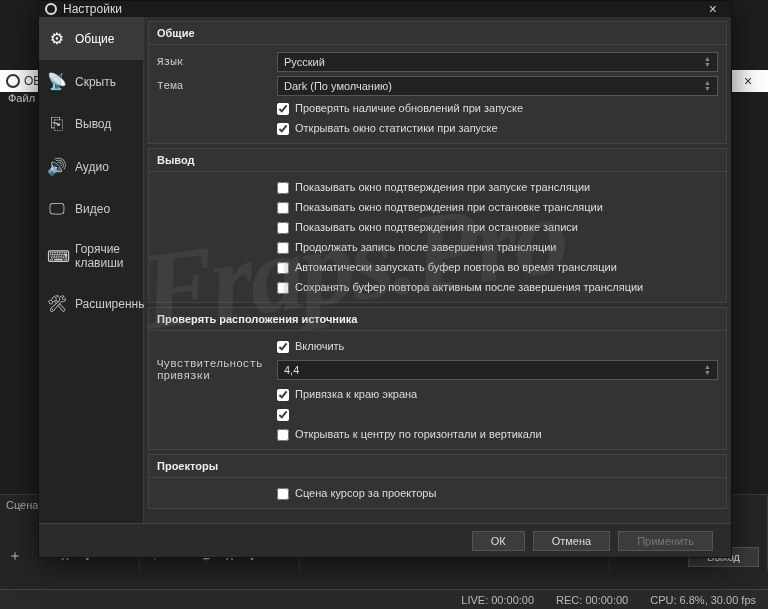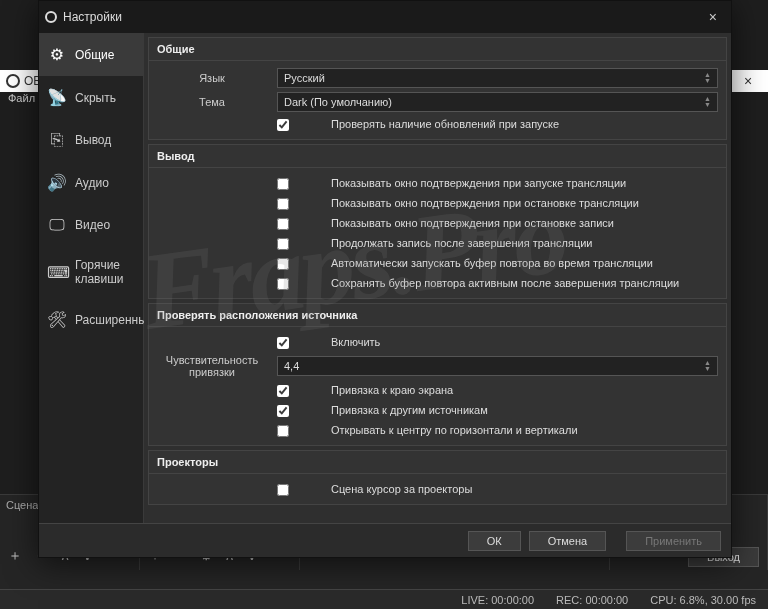--- a/index.html
+++ b/index.html
@@ -25,45 +25,45 @@
 .mixer-row { display: flex; align-items: center; gap: 6px; padding: 4px 0; }
 .mixer-track { flex: 1; height: 6px; background: linear-gradient(to right, #3a9a3a 0%, #3a9a3a 50%, #b0a030 60%, #b03030 80%, #333 80%); border-radius: 2px; }
 .mixer-slider { flex: 1; height: 4px; background: #555; position: relative; }
 .mixer-slider::after { content: ""; position: absolute; right: 10px; top: -4px; width: 10px; height: 10px; background: #ddd; border-radius: 50%; }
 .mixer-ico { font-size: 14px; }
 .btn-exit { position: absolute; right: 8px; bottom: 3px; background: #3a3a3a; border: 1px solid #555; padding: 3px 18px; color: #ddd; font-size: 11px; }
 .status-bar { position: absolute; bottom: 0; left: 0; right: 0; height: 20px; background: #2a2a2a; border-top: 1px solid #444; display: flex; justify-content: flex-end; gap: 22px; padding: 0 12px; align-items: center; font-size: 11px; color: #bbb; }
 
 
 .dialog { position: absolute; top: 0; left: 38px; width: 694px; height: 558px; background: #2b2b2b; border: 1px solid #111; box-shadow: 0 6px 30px rgba(0,0,0,.6); display: flex; flex-direction: column; }
-.dialog-title { height: 32px; background: #1a1a1a; display: flex; align-items: center; padding: 0 6px; color: #ddd; }
+.dialog-title { height: 16px; background: #1a1a1a; display: flex; align-items: center; padding: 0 6px; color: #ddd; }
 .dialog-title .ico { width: 12px; height: 12px; border: 2px solid #ddd; border-radius: 50%; margin-right: 6px; }
 .dialog-title .x { margin-left: auto; font-size: 14px; padding: 0 8px; color: #ccc; }
 .dialog-body { flex: 1; display: flex; overflow: hidden; }
 
 .sidebar { width: 105px; background: #232323; border-right: 1px solid #3a3a3a; }
 .nav-item { display: flex; align-items: center; gap: 8px; padding: 12px 8px; font-size: 12px; color: #ccc; }
 .nav-item.active { background: #3a3a3a; color: #fff; }
 .nav-ico { width: 20px; text-align: center; font-size: 16px; flex-shrink: 0; }
 
 .content { flex: 1; overflow-y: auto; background: #2f2f2f; }
 .section { border: 1px solid #444; margin: 4px; background: #333333; }
 .section-header { padding: 5px 8px; font-weight: bold; color: #eee; font-size: 11px; border-bottom: 1px solid #444; }
 .section-body { padding: 5px 8px; }
 .row { display: flex; align-items: center; padding: 2px 0; min-height: 20px; }
-.row-label { width: 120px; text-align: center; padding-right: 10px; font-size: 11px; color: #ccc; }
+.row-label { width: 120px; text-align: left; padding-right: 10px; font-size: 11px; color: #ccc; font-family: Liberation Mono, monospace; }
 .row-content { flex: 1; }
 .sel { background: #222; border: 1px solid #555; color: #ddd; padding: 2px 6px; width: 100%; display: flex; justify-content: space-between; align-items: center; font-size: 11px; height: 20px; }
 .spin { display: flex; flex-direction: column; font-size: 7px; color: #888; line-height: 6px; }
 input[type=checkbox] { accent-color: #fff; width: 12px; height: 12px; margin-right: 6px; vertical-align: middle; }
-.chk-label { font-size: 11px; color: #ddd; margin-left: 36px; }
-
-.dialog-footer { height: 34px; background: #2b2b2b; border-top: 1px solid #444; display: flex; justify-content: flex-end; align-items: center; gap: 8px; padding: 0 10px; }
+.chk-label { font-size: 11px; color: #ddd; }
+
+.dialog-footer { height: 34px; background: #2b2b2b; border-top: 1px solid #444; display: flex; justify-content: flex-end; align-items: center; gap: 8px; padding: 0 18px; }
 .dbtn { background: #3c3c3c; border: 1px solid #555; color: #ddd; padding: 3px 18px; font-size: 11px; }
-.dbtn.disabled { color: #777; margin-left: 12px; }
+.dbtn.disabled { color: #777; }
 
 
 .wm { position: absolute; top: 200px; left: 140px; font-size: 110px; font-weight: bold; font-style: italic; color: rgba(120,120,120,0.18); pointer-events: none; transform: rotate(-8deg); letter-spacing: -4px; font-family: Georgia, serif; }
 
 
 .content::-webkit-scrollbar { width: 10px; }
 .content::-webkit-scrollbar-thumb { background: #555; }
 .content::-webkit-scrollbar-track { background: #2a2a2a; }
 </style>
 </head>
@@ -186,20 +186,24 @@
                     <span>▲</span>
                     <span>▼</span>
                   </span>
                 </div>
               </div>
           </div>
           <div class="row">
               <div class="row-label"></div>
               <div class="row-content"><input type="checkbox" checked="" style=""><span class="chk-label">Проверять наличие обновлений при запуске</span></div>
             </div>
+          <div class="row">
+              <div class="row-label"></div>
+              <div class="row-content"><input type="checkbox" checked="" style=""><span class="chk-label">Открывать окно статистики при запуске</span></div>
+            </div>
         </div>
       </div>
 
       <div class="section">
         <div class="section-header">Вывод</div>
         <div class="section-body">
           <div class="row">
               <div class="row-label"></div>
               <div class="row-content"><input type="checkbox" style=""><span class="chk-label">Показывать окно подтверждения при запуске трансляции</span></div>
             </div>
@@ -244,21 +248,21 @@
                   </span>
                 </div>
               </div>
           </div>
           <div class="row">
               <div class="row-label"></div>
               <div class="row-content"><input type="checkbox" checked="" style=""><span class="chk-label">Привязка к краю экрана</span></div>
             </div>
           <div class="row">
               <div class="row-label"></div>
-              <div class="row-content"><input type="checkbox" checked="" style=""><span class="chk-label">Привязка к другим источникам</span></div>
+              <div class="row-content"><input type="checkbox" checked="" style=""></div>
             </div>
           <div class="row">
               <div class="row-label"></div>
               <div class="row-content"><input type="checkbox" style=""><span class="chk-label">Открывать к центру по горизонтали и вертикали</span></div>
             </div>
         </div>
       </div>
 
       <div class="section">
         <div class="section-header">Проекторы</div>

